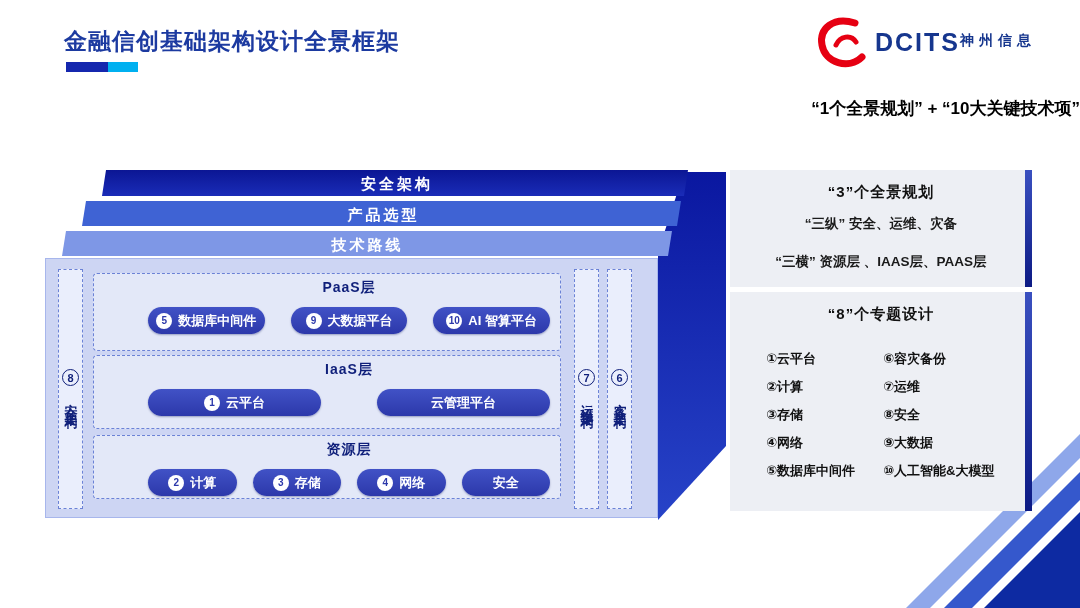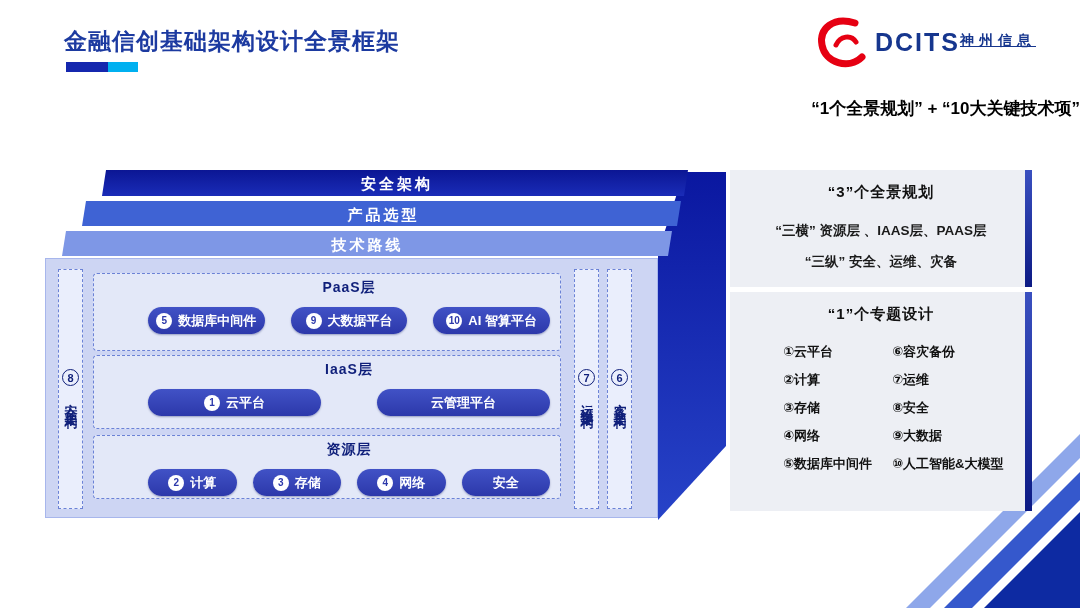--- a/index.html
+++ b/index.html
@@ -8,21 +8,21 @@
   .slide { position:relative; width:1080px; height:608px; background:#fff; overflow:hidden; }
 
   
   .title { position:absolute; left:64px; top:26px; font-size:23px; font-weight:bold; color:#1c3aa0; letter-spacing:1px; z-index:5; }
   .underline { position:absolute; left:66px; top:62px; height:10px; display:flex; z-index:5; }
   .underline .u1 { width:42px; background:#1527ae; }
   .underline .u2 { width:30px; background:#00b0f0; }
   .logo { position:absolute; right:44px; top:14px; display:flex; align-items:center; gap:8px; z-index:5; }
   .logo-text { display:flex; }
   .brand { font-size:25px; font-weight:bold; color:#16368e; letter-spacing:2px; line-height:1.1; }
-  .company { font-size:14px; font-weight:bold; color:#16368e; letter-spacing:5px; margin-top:3px;text-decoration:underline; }
+  .company { font-size:14px; font-weight:bold; color:#16368e; letter-spacing:5px; margin-top:3px; }
   .subtitle { position:absolute; left:0; right:0; top:97px; text-align:right; font-size:17px; font-weight:bold; color:#000; z-index:5; }
 
   
   .bg3d { position:absolute; left:0; top:0; z-index:0; }
 
   
   .layer-label { position:absolute; color:#fff; font-weight:bold; font-size:15px; text-align:center; letter-spacing:3px; z-index:2; }
   .ll1 { left:106px; width:582px; top:175px; }
   .ll2 { left:86px;  width:595px; top:206px; }
   .ll3 { left:64px;  width:607px; top:236px; }
@@ -51,21 +51,21 @@
   .circ-num { width:16px; height:16px; border-radius:50%; background:#fff; color:#2c38aa; font-size:10px; font-weight:bold; display:flex; align-items:center; justify-content:center; flex:0 0 auto; }
 
   
   .panel { position:absolute; left:730px; width:302px; background:#edeff4; z-index:2; }
   .panel-a { top:170px; height:117px; }
   .panel-b { top:292px; height:219px; }
   .accent { position:absolute; right:0; top:0; bottom:0; width:7px; background:linear-gradient(180deg,#3a50c0,#0c1a84); }
   .panel-title { text-align:center; font-size:15px; font-weight:bold; color:#111; margin-top:13px; letter-spacing:1px; }
   .pline { text-align:center; font-size:13.5px; font-weight:bold; color:#1a1a1a; margin-top:13px; }
   .pline1 { margin-top:20px; }
-  .cols { display:flex; margin-top:19px; padding-left:53px; gap:20px; }
+  .cols { display:flex; margin-top:26px; padding-left:36px; gap:28px; }
   .col { display:flex; flex-direction:column; gap:10px; font-size:13px; font-weight:bold; color:#111; }
 </style>
 </head>
 <body>
 
 <div class="slide">
 
   <div class="title">金融信创基础架构设计全景框架</div>
   <div class="underline">
     <span class="u1"></span>
@@ -176,27 +176,27 @@
       <span class="vtext">运维架构</span>
     </div>
     <div class="vbar vbar-dr">
       <span class="circ-outline">6</span>
       <span class="vtext">灾备架构</span>
     </div>
   </div>
 
   <div class="panel panel-a">
     <div class="panel-title">“3”个全景规划</div>
+    <div class="pline">“三纵” 安全、运维、灾备</div>
     <div class="pline pline1">“三横” 资源层 、IAAS层、PAAS层</div>
-    <div class="pline">“三纵” 安全、运维、灾备</div>
     <div class="accent"></div>
   </div>
 
   <div class="panel panel-b">
-    <div class="panel-title">“1”个专题设计</div>
+    <div class="panel-title">“8”个专题设计</div>
     <div class="cols">
       <div class="col">
         <span>①云平台</span>
         <span>②计算</span>
         <span>③存储</span>
         <span>④网络</span>
         <span>⑤数据库中间件</span>
       </div>
       <div class="col">
         <span>⑥容灾备份</span>

